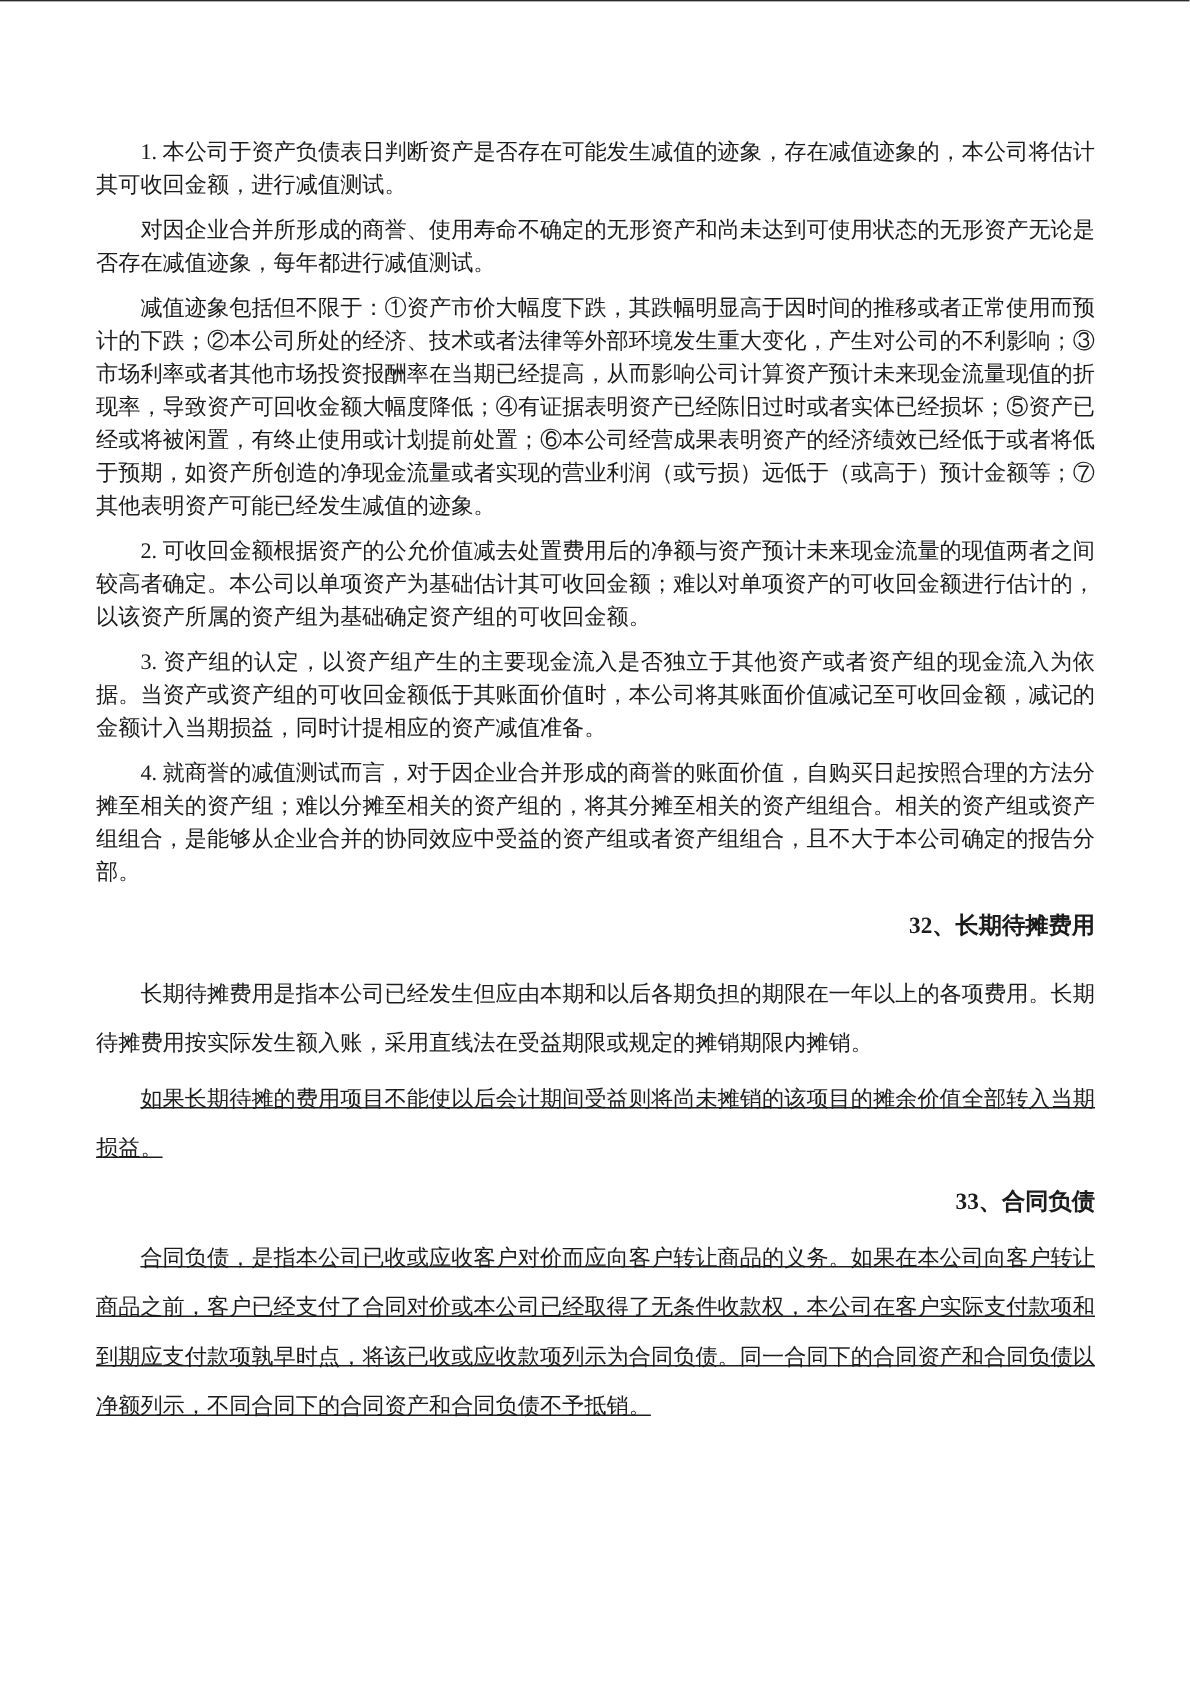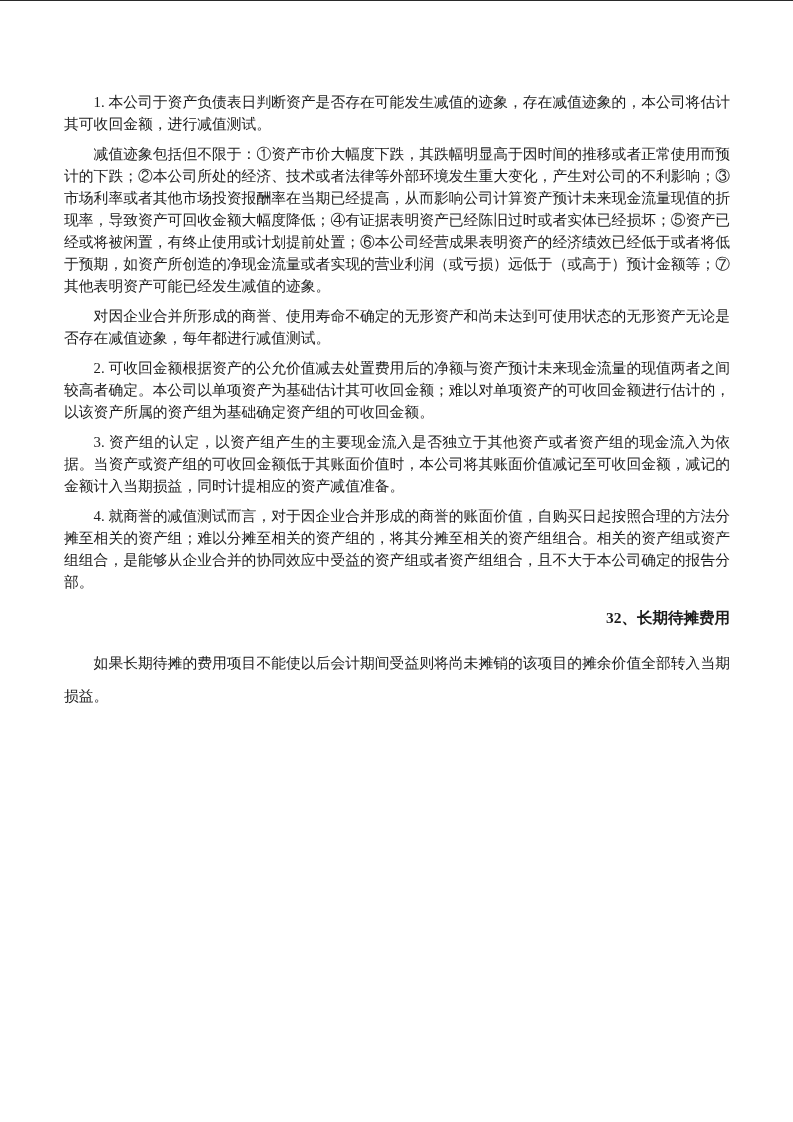--- a/index.html
+++ b/index.html
@@ -33,49 +33,52 @@
     word-break: break-all;
   }
   .para-loose {
     margin: 0 0 4px 0;
     font-size: 14.8px;
     line-height: 33px;
     text-align: justify;
     text-indent: 2em;
     word-break: break-all;
   }
-  .para-loose.no-gap { margin-bottom: 0; }
+  .para-loose.no-gap { margin-bottom: 0; text-decoration: underline; }
   .section-heading {
     font-size: 15.5px;
     font-weight: bold;
     line-height: 22px;
     text-align: right;
     text-indent: 0;
   }
   .heading-32 { margin: 14px 0 18px 0; }
   .heading-33 { margin: 8px 0 10px 0; }
 </style>
 </head>
 <body>
 
 <div class="page">
 
   <p class="para">1. 本公司于资产负债表日判断资产是否存在可能发生减值的迹象，存在减值迹象的，本公司将估计其可收回金额，进行减值测试。</p>
 
+  <p class="para">对因企业合并所形成的商誉、使用寿命不确定的无形资产和尚未达到可使用状态的无形资产无论是否存在减值迹象，每年都进行减值测试。</p>
+
   <p class="para">减值迹象包括但不限于：①资产市价大幅度下跌，其跌幅明显高于因时间的推移或者正常使用而预计的下跌；②本公司所处的经济、技术或者法律等外部环境发生重大变化，产生对公司的不利影响；③市场利率或者其他市场投资报酬率在当期已经提高，从而影响公司计算资产预计未来现金流量现值的折现率，导致资产可回收金额大幅度降低；④有证据表明资产已经陈旧过时或者实体已经损坏；⑤资产已经或将被闲置，有终止使用或计划提前处置；⑥本公司经营成果表明资产的经济绩效已经低于或者将低于预期，如资产所创造的净现金流量或者实现的营业利润（或亏损）远低于（或高于）预计金额等；⑦其他表明资产可能已经发生减值的迹象。</p>
-
-  <p class="para">对因企业合并所形成的商誉、使用寿命不确定的无形资产和尚未达到可使用状态的无形资产无论是否存在减值迹象，每年都进行减值测试。</p>
 
   <p class="para">2. 可收回金额根据资产的公允价值减去处置费用后的净额与资产预计未来现金流量的现值两者之间较高者确定。本公司以单项资产为基础估计其可收回金额；难以对单项资产的可收回金额进行估计的，以该资产所属的资产组为基础确定资产组的可收回金额。</p>
 
   <p class="para">3. 资产组的认定，以资产组产生的主要现金流入是否独立于其他资产或者资产组的现金流入为依据。当资产或资产组的可收回金额低于其账面价值时，本公司将其账面价值减记至可收回金额，减记的金额计入当期损益，同时计提相应的资产减值准备。</p>
 
   <p class="para">4. 就商誉的减值测试而言，对于因企业合并形成的商誉的账面价值，自购买日起按照合理的方法分摊至相关的资产组；难以分摊至相关的资产组的，将其分摊至相关的资产组组合。相关的资产组或资产组组合，是能够从企业合并的协同效应中受益的资产组或者资产组组合，且不大于本公司确定的报告分部。</p>
 
 
   <h3 class="section-heading heading-32">32、长期待摊费用</h3>
 
+  <p class="para-loose">长期待摊费用是指本公司已经发生但应由本期和以后各期负担的期限在一年以上的各项费用。长期待摊费用按实际发生额入账，采用直线法在受益期限或规定的摊销期限内摊销。</p>
 
   <p class="para-loose no-gap">如果长期待摊的费用项目不能使以后会计期间受益则将尚未摊销的该项目的摊余价值全部转入当期损益。</p>
 
+  <h3 class="section-heading heading-33">33、合同负债</h3>
 
+  <p class="para-loose no-gap">合同负债，是指本公司已收或应收客户对价而应向客户转让商品的义务。如果在本公司向客户转让商品之前，客户已经支付了合同对价或本公司已经取得了无条件收款权，本公司在客户实际支付款项和到期应支付款项孰早时点，将该已收或应收款项列示为合同负债。同一合同下的合同资产和合同负债以净额列示，不同合同下的合同资产和合同负债不予抵销。</p>
 
 </div>
 
 </body></html>

